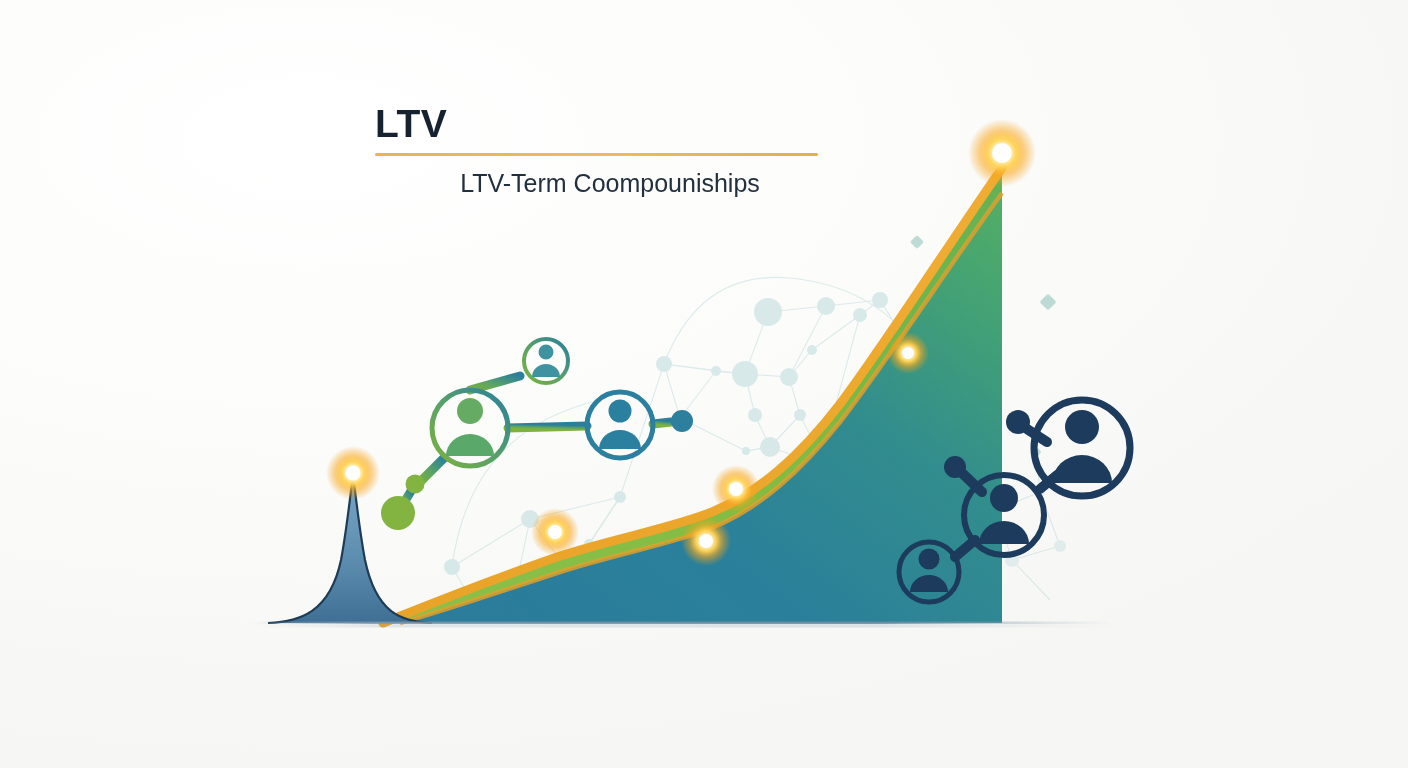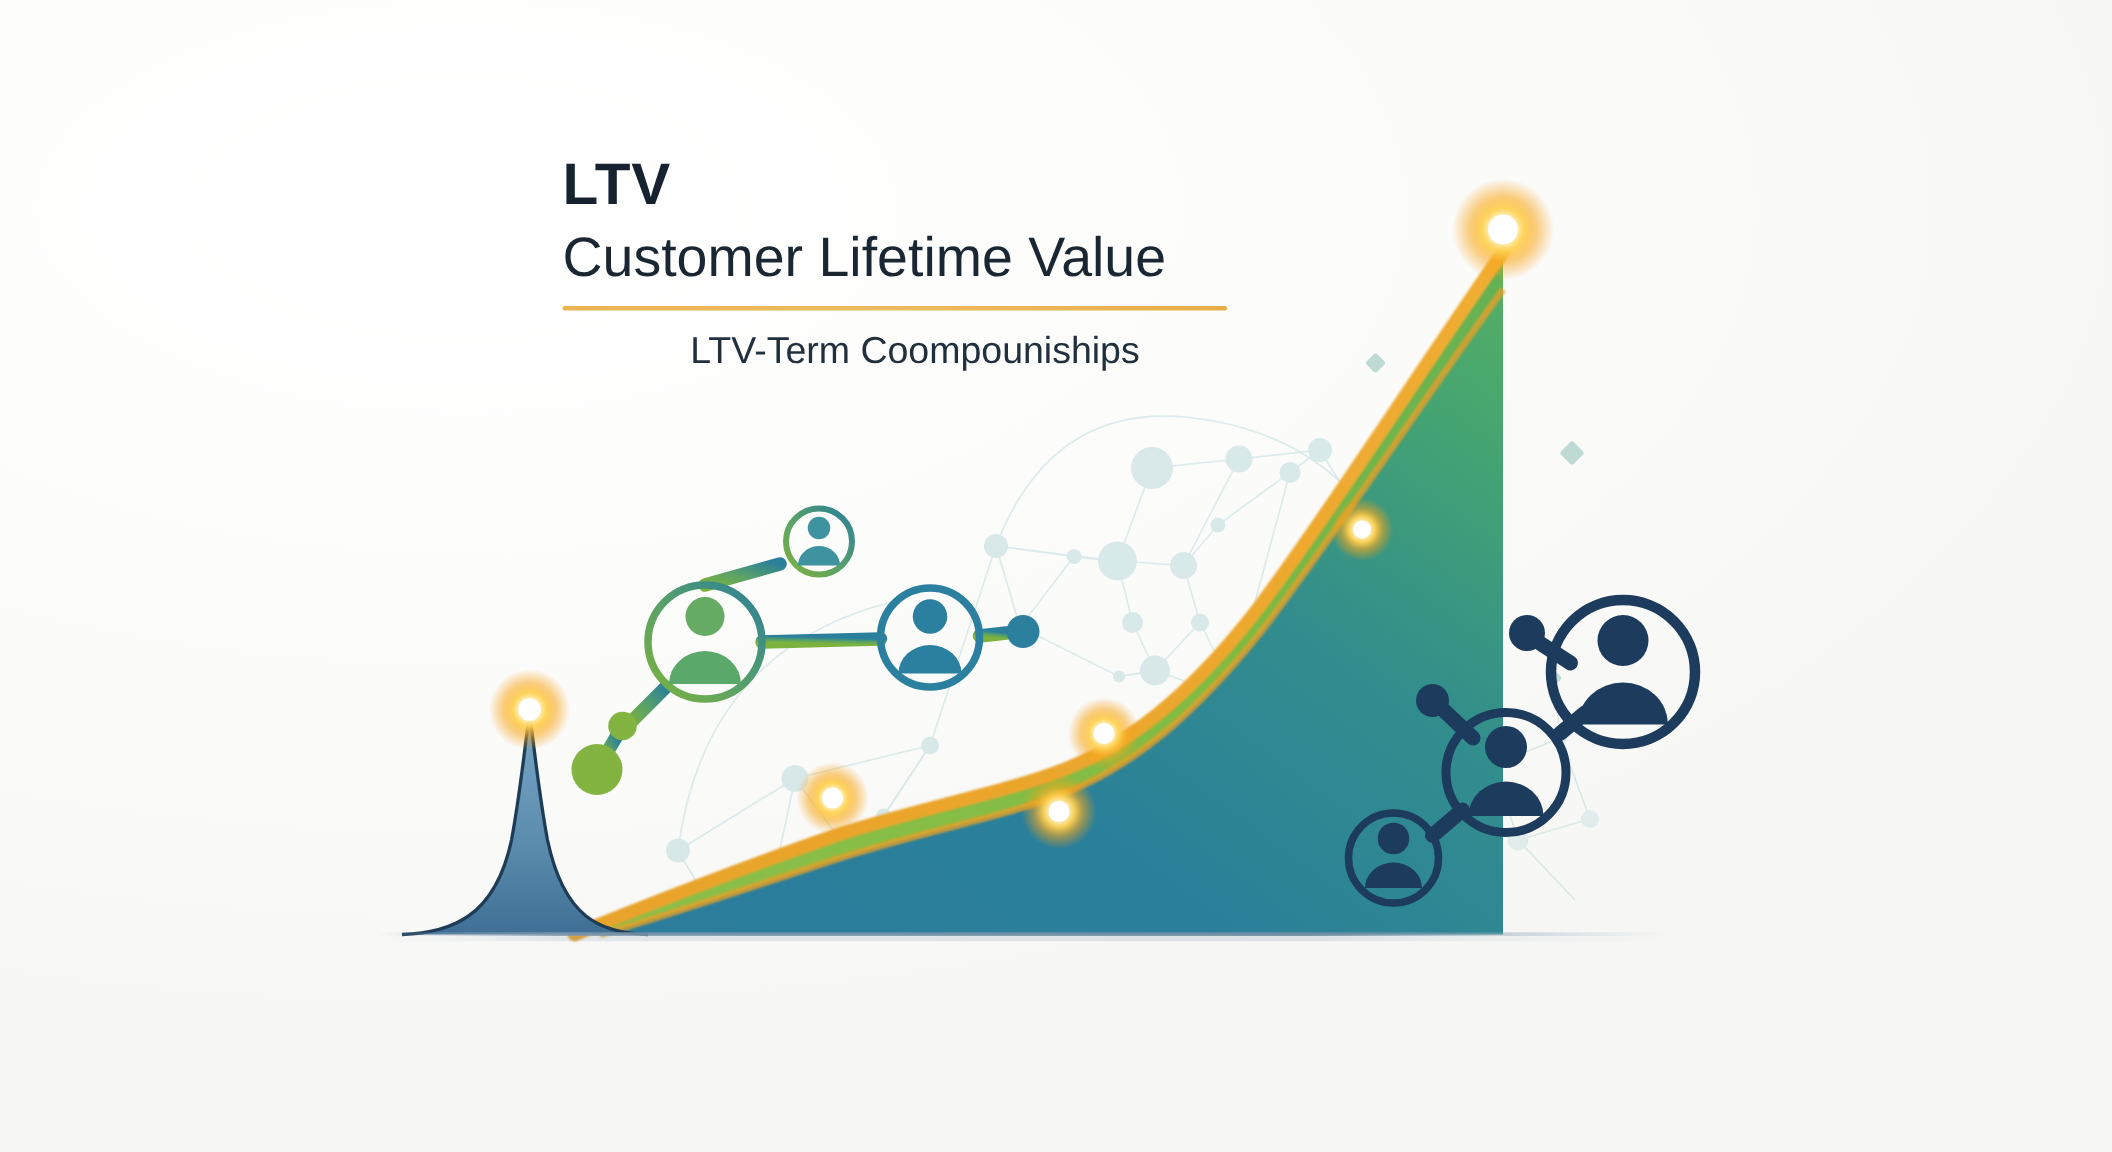--- a/index.html
+++ b/index.html
@@ -338,18 +338,17 @@
       </g>
       <g>
         <circle cx="1002" cy="153" r="34" fill="url(#glowG)"></circle>
         <circle cx="1002" cy="153" r="10" fill="#ffffff"></circle>
       </g>
     </g>
   </svg>
 
   <div class="title-block">
     <div class="kicker">LTV</div>
-    <div class="headline">Customer Lifetime Value</div>
     <div class="rule"></div>
     <div class="subhead">LTV-Term Coompouniships</div>
   </div>
 
 </div>
 
 </body></html>

